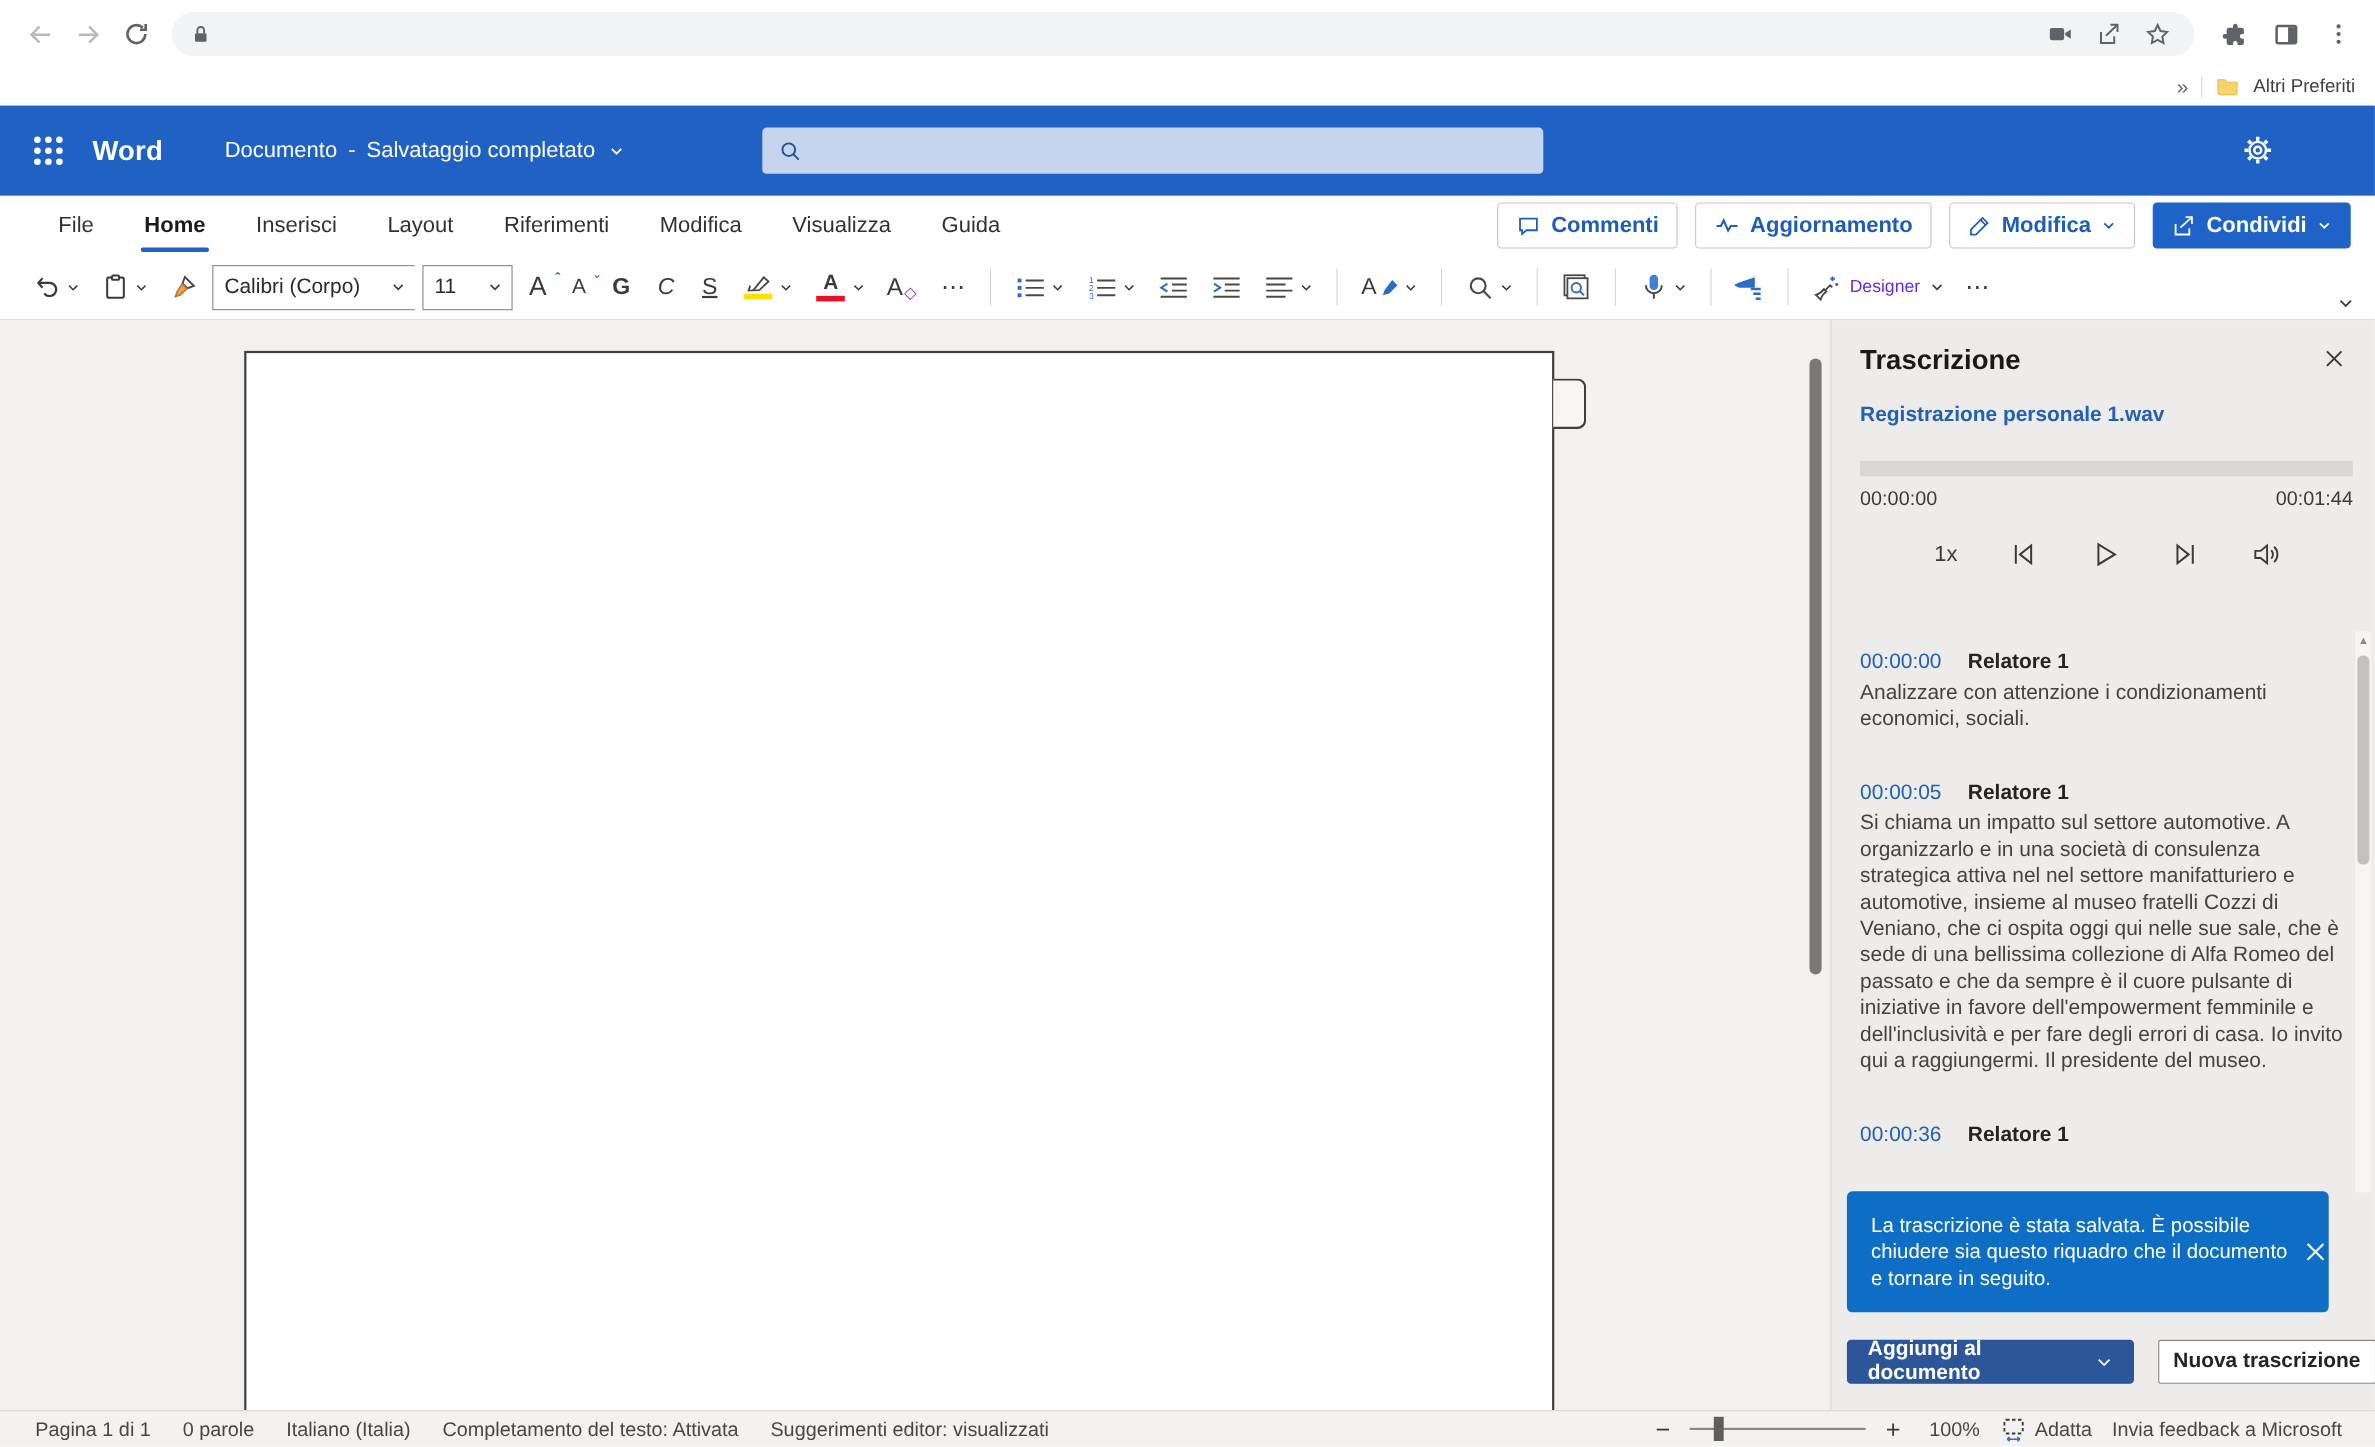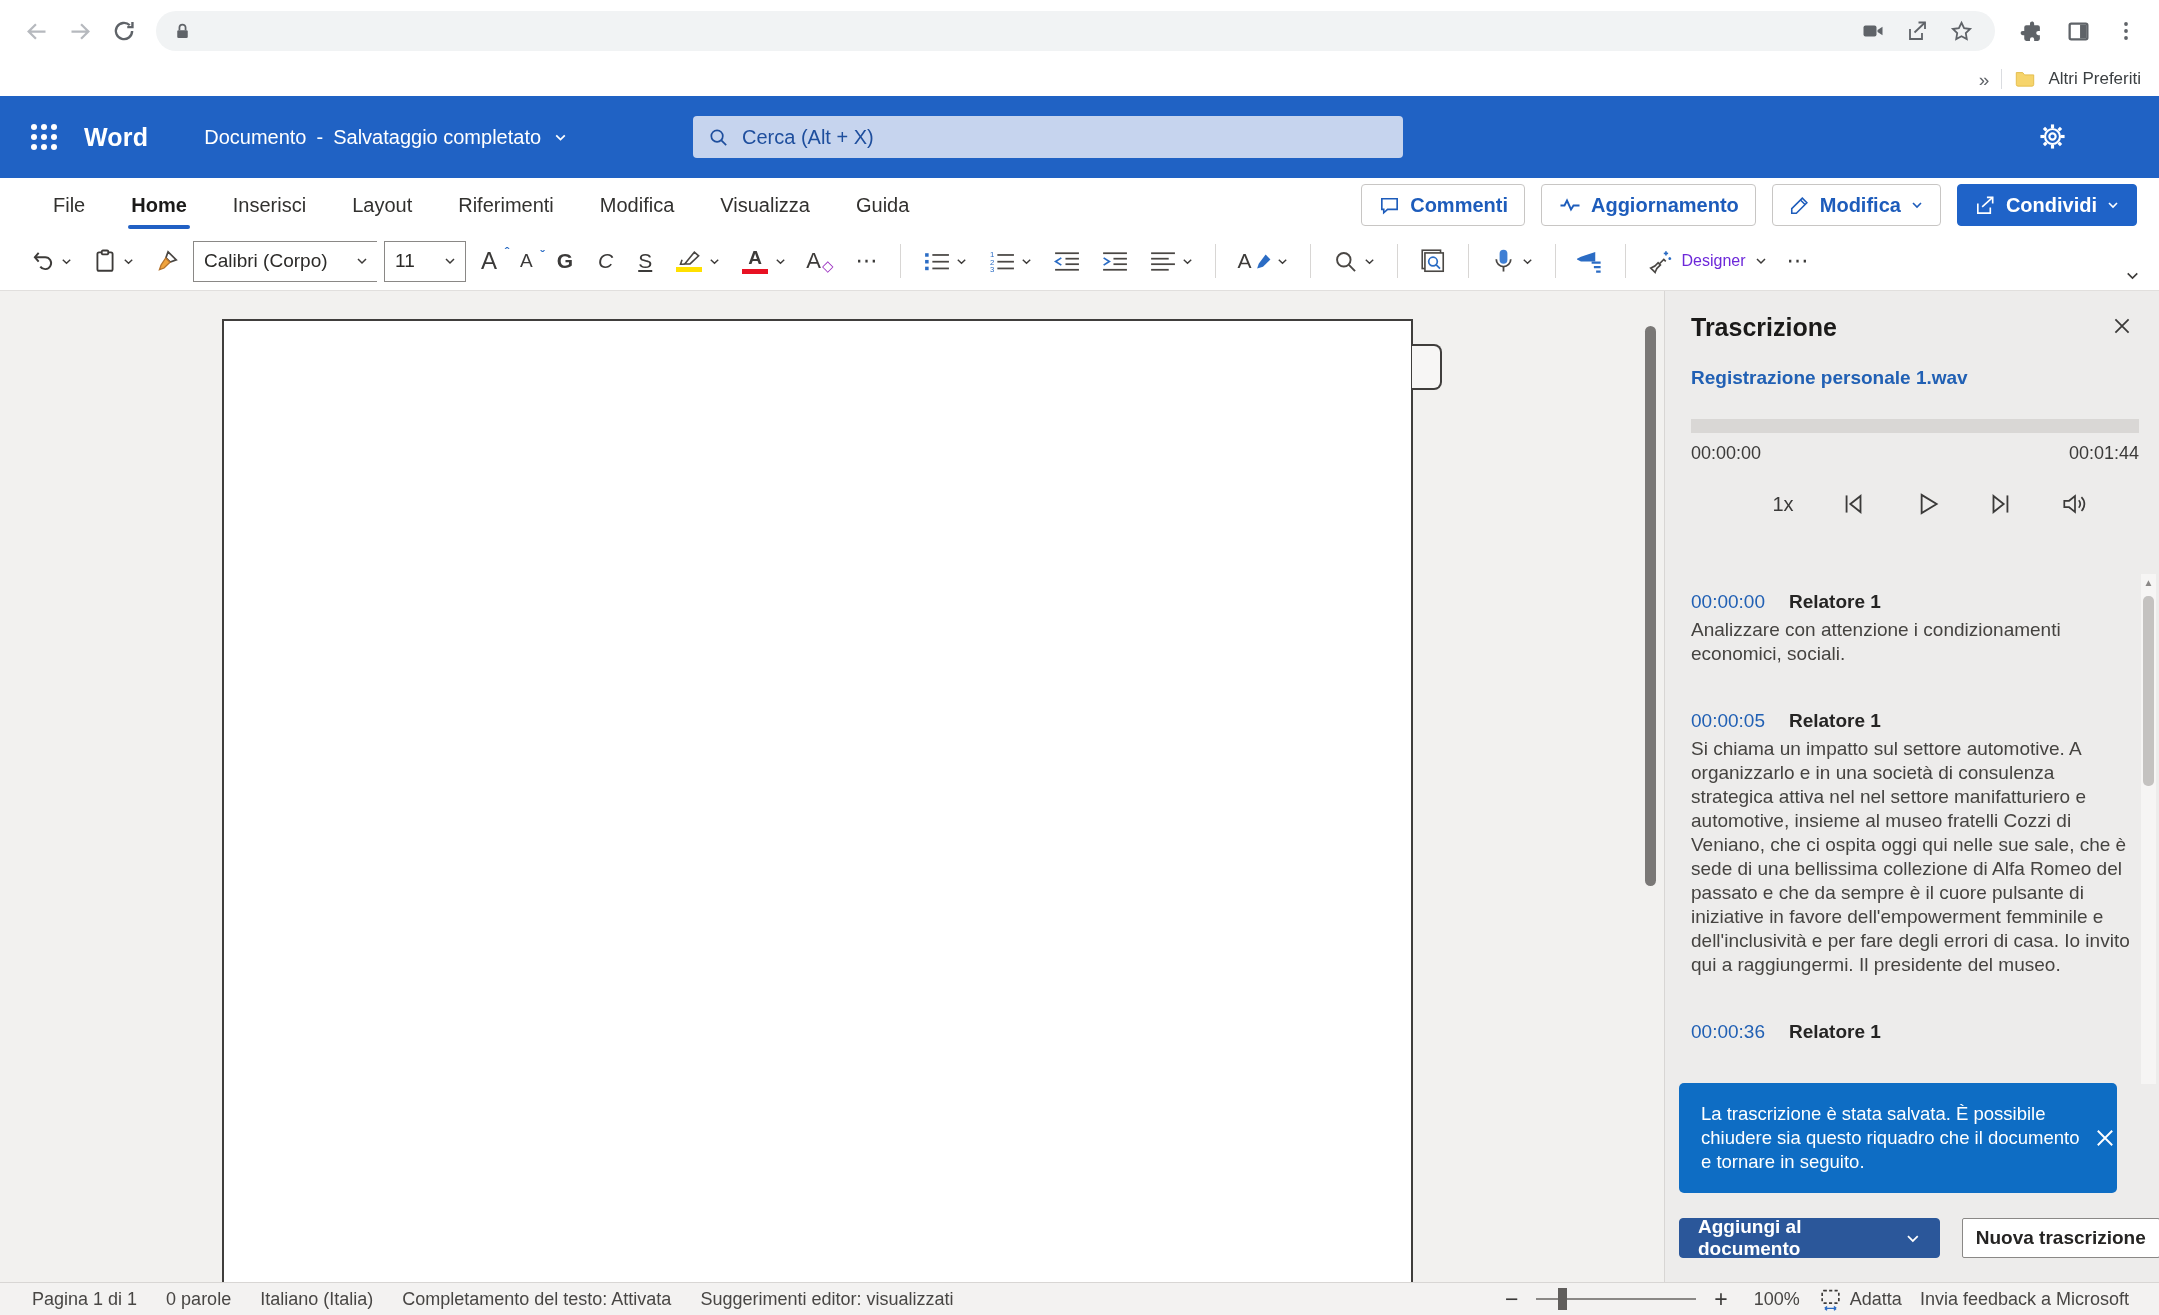--- a/index.html
+++ b/index.html
@@ -73,21 +73,21 @@
   .comment-stub { position:absolute; left:1412px; top:53px; width:30px; height:46px; background:#f7f6f5; border:2px solid #403e3c; border-left:none; border-radius:0 8px 8px 0; }
   .doc-scrollbar { position:absolute; left:1645px; top:35px; width:11px; height:560px; background:#7a7876; border-radius:6px; }
 
   
   .panel { position:relative; width:495px; background:#edeceb; border-left:1px solid #d8d6d4; }
   .panel-title { position:absolute; left:26px; top:22px; font-size:25px; font-weight:600; color:#1b1a19; }
   .panel-close { position:absolute; right:26px; top:24px; color:#3b3a39; }
   .file-link { position:absolute; left:26px; top:76px; font-size:19px; font-weight:600; color:#2160b4; }
   .progress { position:absolute; left:26px; top:128px; width:448px; height:14px; background:#d9d7d5; }
   .times { position:absolute; left:26px; top:152px; width:448px; display:flex; justify-content:space-between; font-size:18px; color:#3b3a39; }
-  .controls { position:absolute; left:42px; top:198px; width:448px; display:flex; align-items:center; justify-content:center; gap:44px; color:#3b3a39; }
+  .controls { position:absolute; left:28px; top:198px; width:448px; display:flex; align-items:center; justify-content:center; gap:44px; color:#3b3a39; }
   .speed { font-size:20px; color:#3b3a39; }
   .transcript { position:absolute; left:26px; top:300px; width:450px; }
   .t-entry { margin-bottom:44px; }
   .t-head { display:flex; gap:24px; font-size:19px; margin-bottom:5px; }
   .t-time { color:#2160b4; }
   .t-speaker { font-weight:600; color:#252423; }
   .t-text { font-size:19px; line-height:24px; color:#454340; }
   .panel-scroll { position:absolute; right:3px; top:283px; width:15px; height:510px; background:#f6f5f4; }
   .panel-scroll .arr { display:block; text-align:center; font-size:10px; color:#8a8886; padding-top:3px; }
   .panel-scroll .thumb { position:absolute; left:2px; top:22px; width:11px; height:190px; background:#c4c2c0; border-radius:5px; }
@@ -214,21 +214,20 @@
       <span>Salvataggio completato</span>
       <svg class="chv" viewBox="0 0 14 14" width="15" height="15">
           <path d="M3 5l4 4 4-4" fill="none" stroke="#fff" stroke-width="1.6"></path>
         </svg>
     </div>
     <div class="searchbox">
       <svg viewBox="0 0 24 24" width="23" height="23" style="margin-right:12px;">
           <circle cx="10.5" cy="10.5" r="6" fill="none" stroke="#1e4e9d" stroke-width="1.8"></circle>
           <path d="M15 15l5 5" stroke="#1e4e9d" stroke-width="1.8"></path>
         </svg>
-      <input type="text" placeholder="Cerca (Alt + X)" style="">
     </div>
     <div class="gear">
       <svg viewBox="0 0 24 24" width="29" height="29" fill="none" stroke="#fff">
           <circle cx="12" cy="12" r="6.2" stroke-width="1.8"></circle>
           <circle cx="12" cy="12" r="2.6" stroke-width="1.8"></circle>
           <g stroke-width="2.6">
             <line x1="12" y1="2" x2="12" y2="5"></line>
             <line x1="12" y1="19" x2="12" y2="22"></line>
             <line x1="2" y1="12" x2="5" y2="12"></line>
             <line x1="19" y1="12" x2="22" y2="12"></line>

